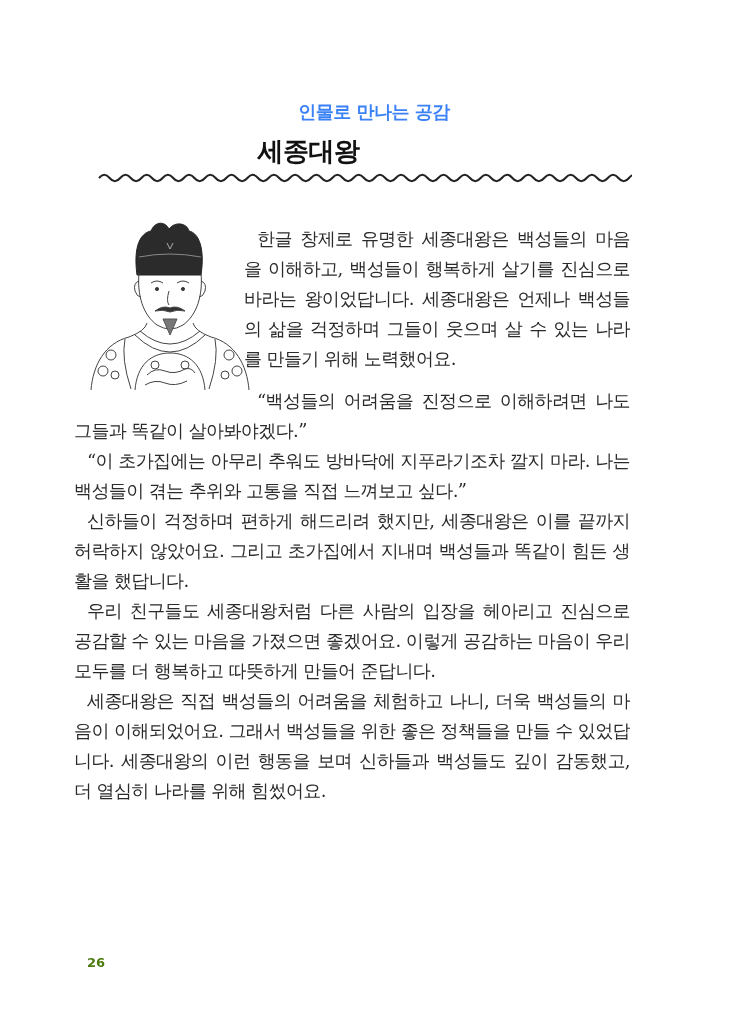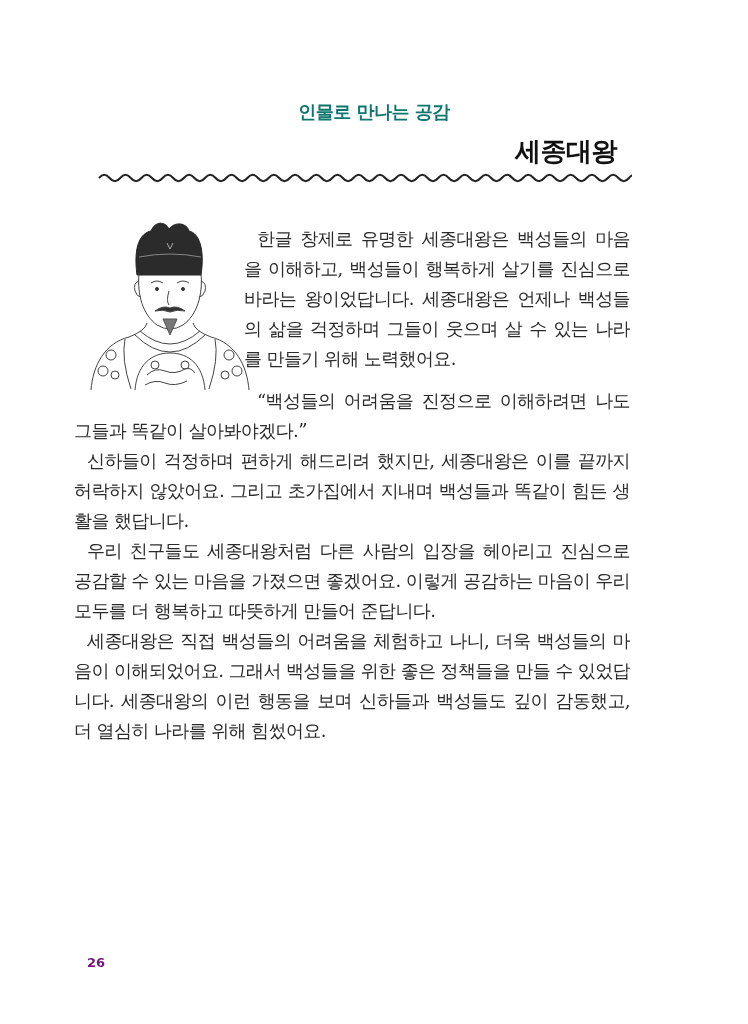--- a/index.html
+++ b/index.html
@@ -1,32 +1,32 @@
 <!DOCTYPE html>
 <html><head>
 <meta charset="utf-8">
 <style>
   html, body { margin:0; padding:0; background:#ffffff; }
   body { width:748px; height:1024px; position:relative; overflow:hidden;
          font-family:"DejaVu Serif","Liberation Serif",serif; color:#2a2a2a; }
   .subtitle { position:absolute; left:0; width:748px; top:100px; text-align:center;
               font-family:"DejaVu Sans","Liberation Sans",sans-serif; font-weight:bold;
-              font-size:18px; color:#0f766e; letter-spacing:-0.5px; }
-  .title { position:absolute; left:0; width:617px; top:134px; text-align:right;
+              font-size:18px; color:#3b82f6; letter-spacing:-0.5px; }
+  .title { position:absolute; left:0; width:617px; top:134px; text-align:center;
            font-family:Liberation Serif, serif; font-weight:bold;
            font-size:26px; color:#111; letter-spacing:-0.5px; }
   .wave { position:absolute; left:98px; top:170px; }
   .portrait { position:absolute; left:85px; top:215px; width:170px; height:175px; }
   .body { position:absolute; left:74px; top:224px; width:556px;
           font-size:18px; line-height:30px; letter-spacing:-0.6px; text-align:justify; }
   .body p { margin:0; text-indent:13px; }
   .body .float { float:left; width:170px; height:175px; margin-right:0; }
   .page-number { position:absolute; left:87px; top:955px;
                  font-family:"DejaVu Sans","Liberation Sans",sans-serif; font-weight:bold;
-                 font-size:13px; color:#701a75; }
+                 font-size:13px; color:#4d7c0f; }
 </style>
 </head>
 <body>
 
 <div class="subtitle">인물로 만나는 공감</div>
 <div class="title">세종대왕</div>
 
 <svg class="wave" width="534" height="16" viewBox="0 0 534 16">
   <path id="wavepath" d="M1 8 q5.3 -6.4 10.6 0 q5.3 6.4 10.6 0 q5.3 -6.4 10.6 0 q5.3 6.4 10.6 0 q5.3 -6.4 10.6 0 q5.3 6.4 10.6 0 q5.3 -6.4 10.6 0 q5.3 6.4 10.6 0 q5.3 -6.4 10.6 0 q5.3 6.4 10.6 0 q5.3 -6.4 10.6 0 q5.3 6.4 10.6 0 q5.3 -6.4 10.6 0 q5.3 6.4 10.6 0 q5.3 -6.4 10.6 0 q5.3 6.4 10.6 0 q5.3 -6.4 10.6 0 q5.3 6.4 10.6 0 q5.3 -6.4 10.6 0 q5.3 6.4 10.6 0 q5.3 -6.4 10.6 0 q5.3 6.4 10.6 0 q5.3 -6.4 10.6 0 q5.3 6.4 10.6 0 q5.3 -6.4 10.6 0 q5.3 6.4 10.6 0 q5.3 -6.4 10.6 0 q5.3 6.4 10.6 0 q5.3 -6.4 10.6 0 q5.3 6.4 10.6 0 q5.3 -6.4 10.6 0 q5.3 6.4 10.6 0 q5.3 -6.4 10.6 0 q5.3 6.4 10.6 0 q5.3 -6.4 10.6 0 q5.3 6.4 10.6 0 q5.3 -6.4 10.6 0 q5.3 6.4 10.6 0 q5.3 -6.4 10.6 0 q5.3 6.4 10.6 0 q5.3 -6.4 10.6 0 q5.3 6.4 10.6 0 q5.3 -6.4 10.6 0 q5.3 6.4 10.6 0 q5.3 -6.4 10.6 0 q5.3 6.4 10.6 0 q5.3 -6.4 10.6 0 q5.3 6.4 10.6 0 q5.3 -6.4 10.6 0 q5.3 6.4 10.6 0 q5.3 -6.4 10.6 0 q5.3 6.4 10.6 0" fill="none" stroke="#222" stroke-width="2"></path>
 </svg>
@@ -71,18 +71,19 @@
       <circle cx="140" cy="160" r="4"></circle>
     <path d="M40 124 q-4 20 6 50"></path>
     <path d="M130 124 q4 20 -6 50"></path>
   </g>
 </svg>
 
 <div class="body">
   <div class="float"></div>
   <p>한글 창제로 유명한 세종대왕은 백성들의 마음을 이해하고, 백성들이 행복하게 살기를 진심으로 바라는 왕이었답니다. 세종대왕은 언제나 백성들의 삶을 걱정하며 그들이 웃으며 살 수 있는 나라를 만들기 위해 노력했어요.</p>
   <p style="margin-top:12px">“백성들의 어려움을 진정으로 이해하려면 나도 그들과 똑같이 살아봐야겠다.”</p>
+  <p>“이 초가집에는 아무리 추워도 방바닥에 지푸라기조차 깔지 마라. 나는 백성들이 겪는 추위와 고통을 직접 느껴보고 싶다.”</p>
   <p>신하들이 걱정하며 편하게 해드리려 했지만, 세종대왕은 이를 끝까지 허락하지 않았어요. 그리고 초가집에서 지내며 백성들과 똑같이 힘든 생활을 했답니다.</p>
   <p>우리 친구들도 세종대왕처럼 다른 사람의 입장을 헤아리고 진심으로 공감할 수 있는 마음을 가졌으면 좋겠어요. 이렇게 공감하는 마음이 우리 모두를 더 행복하고 따뜻하게 만들어 준답니다.</p>
   <p>세종대왕은 직접 백성들의 어려움을 체험하고 나니, 더욱 백성들의 마음이 이해되었어요. 그래서 백성들을 위한 좋은 정책들을 만들 수 있었답니다. 세종대왕의 이런 행동을 보며 신하들과 백성들도 깊이 감동했고, 더 열심히 나라를 위해 힘썼어요.</p>
 </div>
 
 <div class="page-number">26</div>
 
 </body></html>

